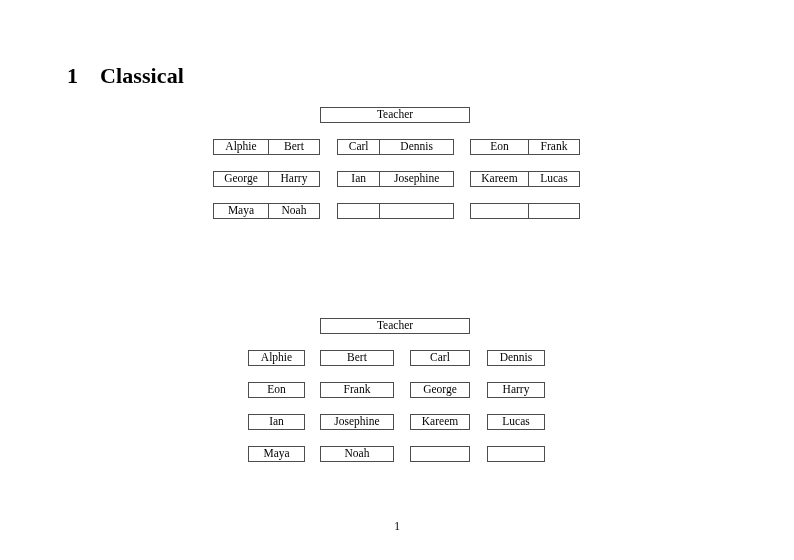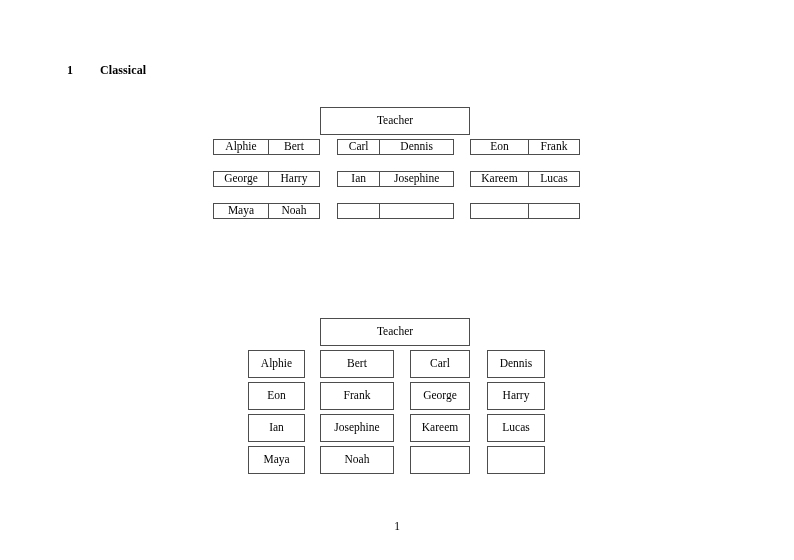--- a/index.html
+++ b/index.html
@@ -18,21 +18,21 @@
 
   .page {
     position: absolute;
     inset: 0;
   }
 
   
   .section-heading {
     position: absolute;
     left: 67px;
-    font-size: 12px;
+    font-size: 22px;
     font-weight: bold;
     letter-spacing: 0.1px;
     white-space: nowrap;
   }
   .section-heading .sec-num {
     display: inline-block;
     width: 33px;
   }
 
   #heading-classical   { top: 63px; }
@@ -62,21 +62,21 @@
     overflow: hidden;
     background: #ffffff;
   }
   .cell + .cell {
     border-left: 1px solid #4d4d4d;
   }
 
   
   .box {
     position: absolute;
-    height: 28px;
+    height: 16px;
     box-sizing: border-box;
     border: 1px solid #4d4d4d;
     background: #ffffff;
     display: flex;
     align-items: center;
     justify-content: center;
     font-size: 11.5px;
     line-height: 1;
     white-space: nowrap;
     overflow: hidden;

